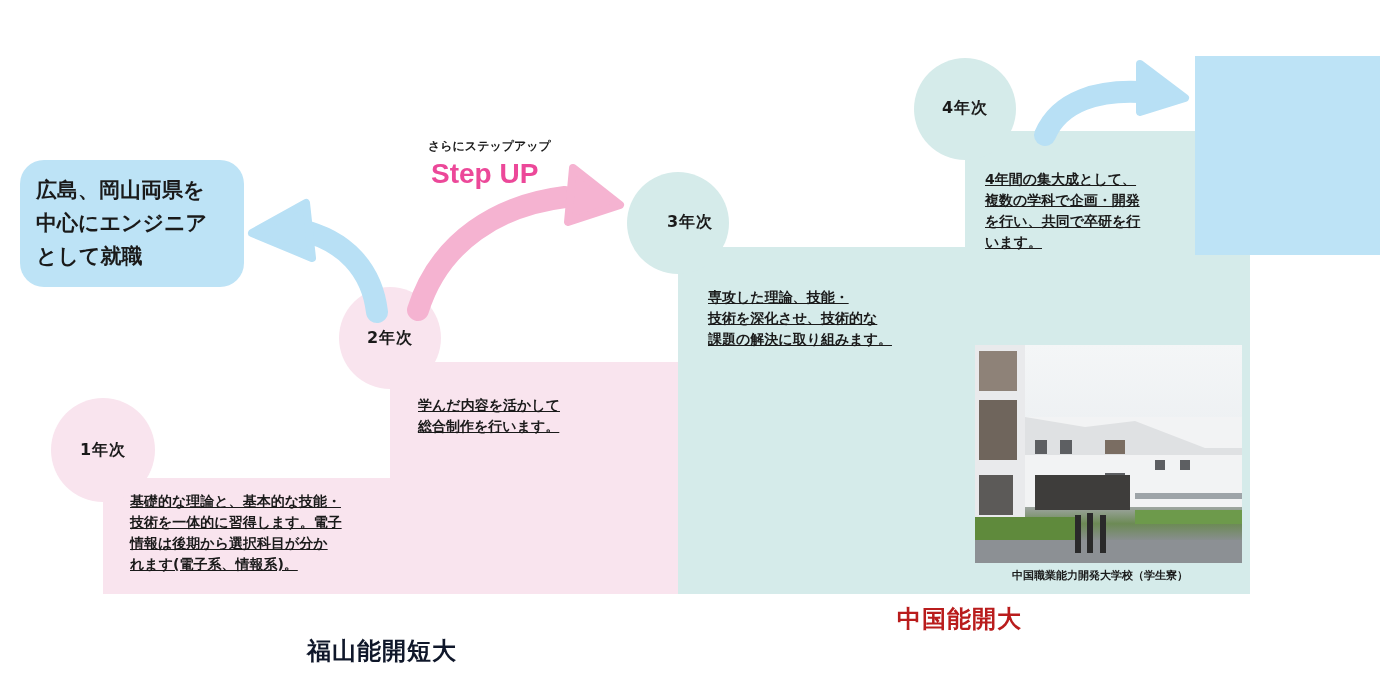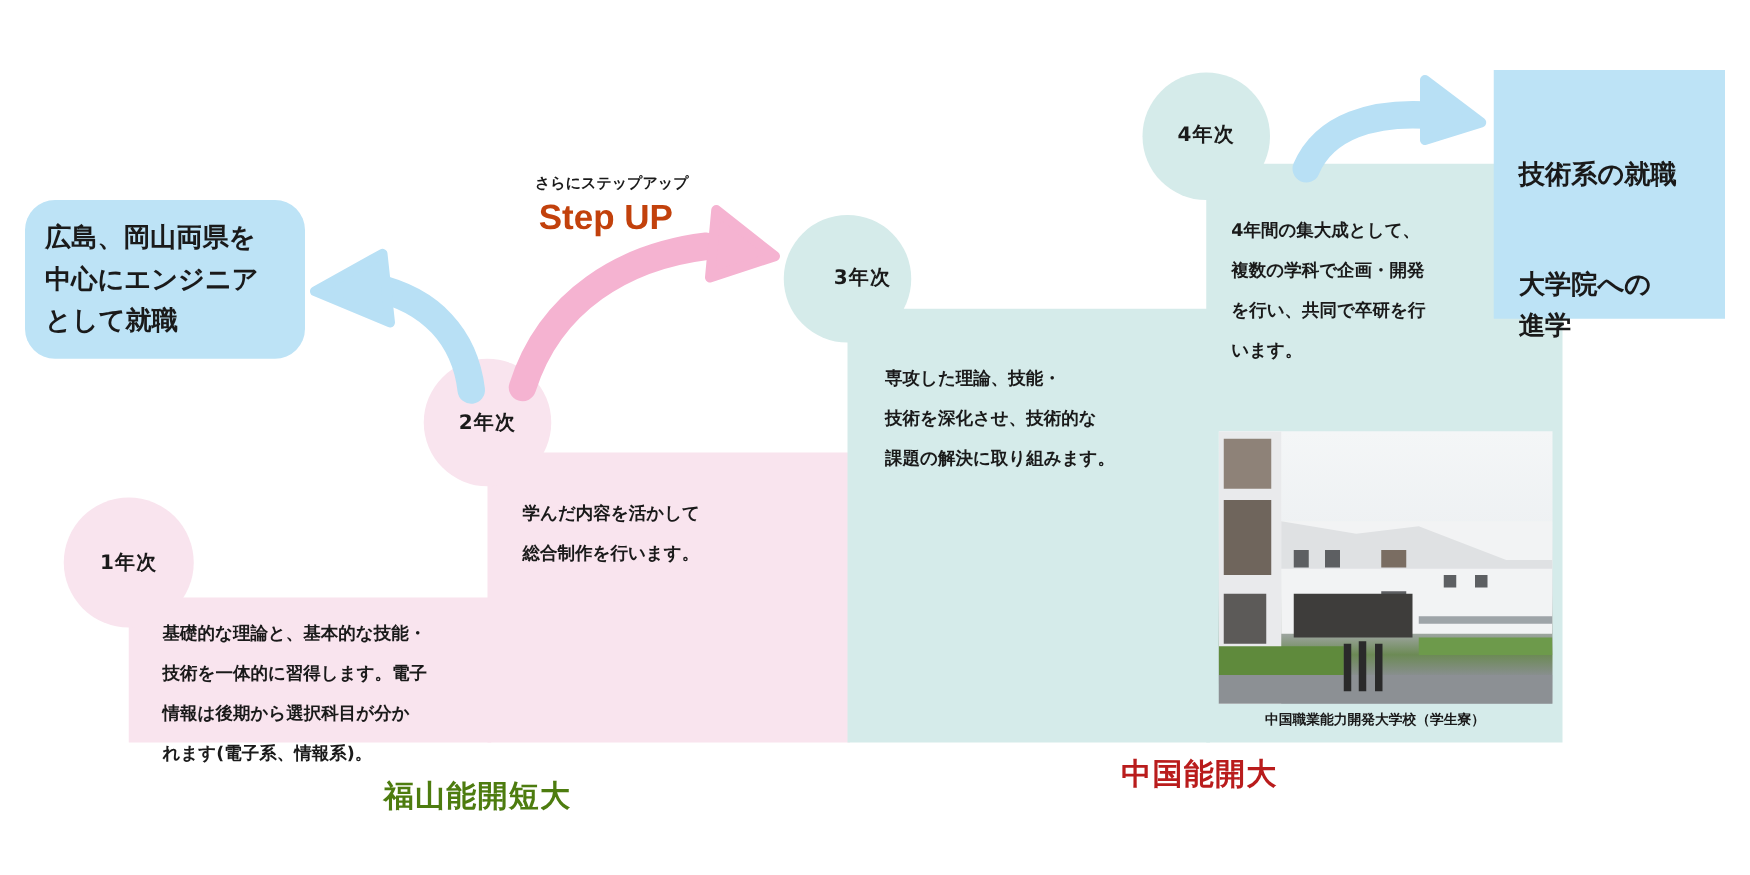--- a/index.html
+++ b/index.html
@@ -11,21 +11,21 @@
     }
     .abs { position: absolute; }
     .pink { background: #F9E4EE; }
     .teal { background: #D5EBEA; }
     .circle { border-radius: 50%; }
     .step-label {
       position: absolute; font-size: 16px; font-weight: bold; letter-spacing: 1px;
       display: flex; align-items: center; justify-content: center; white-space: nowrap;
     }
     .desc {
-      position: absolute; font-size: 14px; font-weight: bold; line-height: 32px; white-space: pre-line;
+      position: absolute; font-size: 14px; font-weight: bold; line-height: 21px; white-space: pre-line; text-decoration: underline;
     }
     .outcome {
       position: absolute; background: #BDE3F6; font-size: 21px; font-weight: bold; line-height: 33px;
       box-sizing: border-box; white-space: pre-line;
     }
     .school {
       position: absolute; font-size: 24px; font-weight: bold; letter-spacing: 1px;
     }
     svg.arrows { position: absolute; left: 0; top: 0; }
     .photo {
@@ -47,23 +47,20 @@
 
 <div class="abs pink circle" style="left:51px; top:398px; width:104px; height:104px;"></div>
 <div class="abs pink circle" style="left:339px; top:287px; width:102px; height:102px;"></div>
 <div class="abs teal circle" style="left:627px; top:172px; width:102px; height:102px;"></div>
 <div class="abs teal circle" style="left:914px; top:58px; width:102px; height:102px;"></div>
 
 <div class="outcome" style="left:20px; top:160px; width:224px; height:127px; padding:14px 0 0 16px;border-radius:24px;">広島、岡山両県を
 中心にエンジニア
 として就職</div>
 <div class="outcome" style="left:1195px; top:56px; width:185px; height:199px; padding:34px 0 0 20px;">
-  <div>技術系の就職</div>
-  <div style="margin-top:22px; white-space:pre-line;">大学院への
-進学</div>
 </div>
 
 <svg class="arrows" width="1400" height="700">
 
   <g>
     <path d="M377 312 C 372 270, 345 240, 300 230" fill="none" stroke="#B8E0F5" stroke-width="22" stroke-linecap="round"></path>
     <path d="M252 233 L 306 203 L 312 258 Z" fill="#B8E0F5" stroke="#B8E0F5" stroke-width="8" stroke-linejoin="round"></path>
   </g>
 
   <g>
@@ -90,21 +87,21 @@
 総合制作を行います。</div>
 <div class="desc" style="left:708px; top:287px;">専攻した理論、技能・
 技術を深化させ、技術的な
 課題の解決に取り組みます。</div>
 <div class="desc" style="left:985px; top:169px;">4年間の集大成として、
 複数の学科で企画・開発
 を行い、共同で卒研を行
 います。</div>
 
 <div class="abs" style="left:428px; top:138px; font-size:12px; font-weight:bold;">さらにステップアップ</div>
-<div class="abs" style="left:431px; top:158px; font-size:28px; font-weight:bold; color:#c2410c; font-family:'Liberation Sans', sans-serif;">Step UP</div>
+<div class="abs" style="left:431px; top:158px; font-size:28px; font-weight:bold; color:#ec4899; font-family:'Liberation Sans', sans-serif;">Step UP</div>
 
 <div class="photo">
   <svg width="267" height="218">
     <rect x="0" y="0" width="50" height="218" fill="#e9eaec"></rect>
     <rect x="4" y="6" width="38" height="40" fill="#8e8278"></rect>
     <rect x="4" y="55" width="38" height="60" fill="#6f655c"></rect>
     <rect x="4" y="130" width="34" height="40" fill="#5c5a58"></rect>
     <rect x="50" y="72" width="217" height="90" fill="#f2f3f4"></rect>
     <polygon points="50,72 110,82 160,76 230,103 267,103 267,110 50,110" fill="#dfe1e3"></polygon>
     <rect x="60" y="95" width="12" height="14" fill="#5d5f62"></rect>
@@ -118,14 +115,14 @@
     <rect x="0" y="172" width="100" height="30" fill="#5f8a3c"></rect>
     <rect x="160" y="165" width="107" height="14" fill="#6d9a4b"></rect>
     <rect x="0" y="195" width="267" height="23" fill="#8c9094"></rect>
     <rect x="100" y="170" width="6" height="38" fill="#2a2a2a"></rect>
     <rect x="112" y="168" width="6" height="40" fill="#2a2a2a"></rect>
     <rect x="125" y="170" width="6" height="38" fill="#2a2a2a"></rect>
   </svg>
 </div>
 <div class="caption" style="left:1012px; top:568px;">中国職業能力開発大学校（学生寮）</div>
 
-<div class="school" style="left:307px; top:621px; color:#4d7c0f;">福山能開短大</div>
+<div class="school" style="left:307px; top:635px; color:#0f172a;">福山能開短大</div>
 <div class="school" style="left:897px; top:603px; color:#b91c1c;">中国能開大</div>
 
 </body></html>

